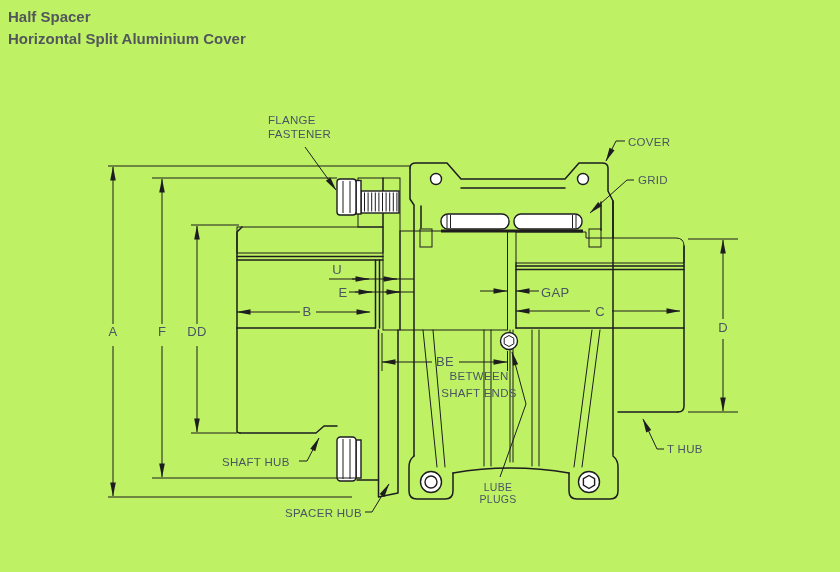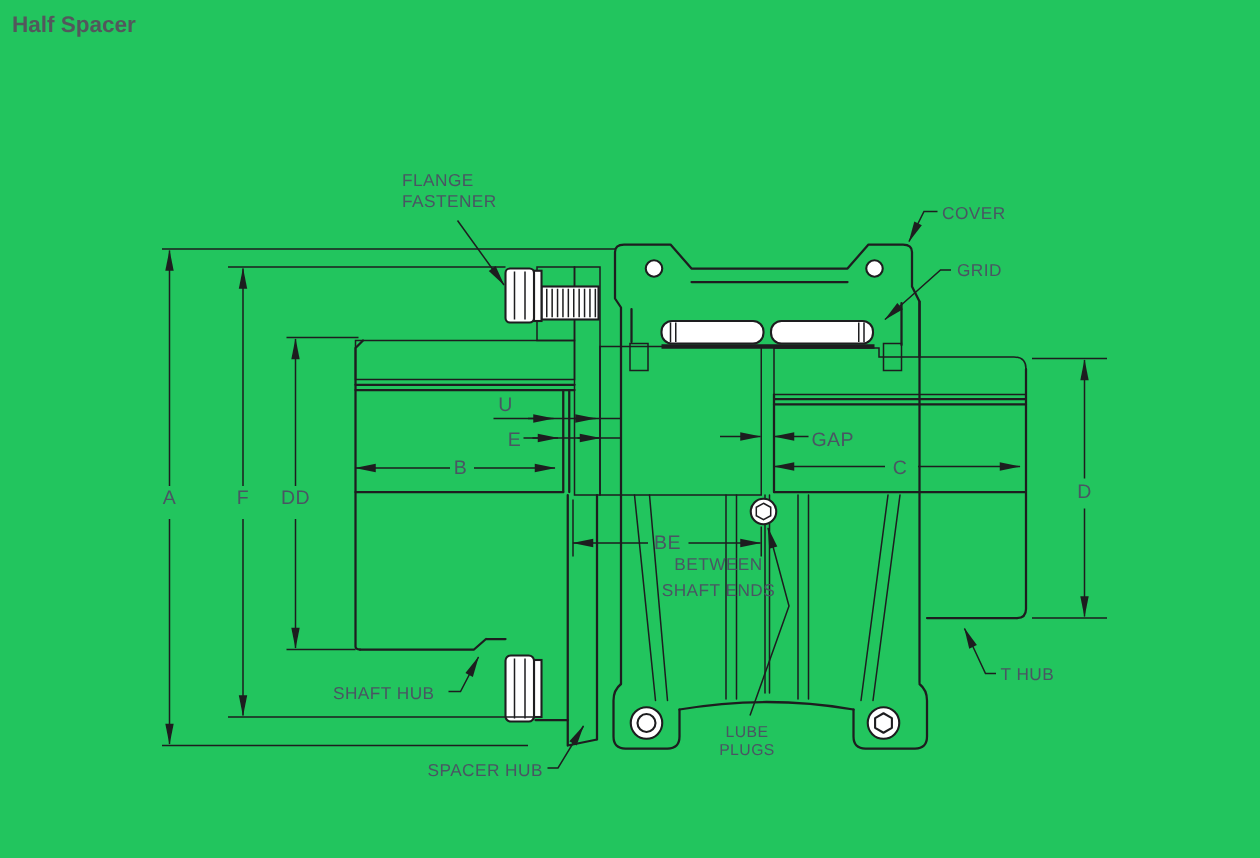--- a/index.html
+++ b/index.html
@@ -2,39 +2,40 @@
 <html style="--hatch-red: #e3242e; --line: #1d1d1f; --label: #4a5563; --title: #53575c;"><head>
 <meta charset="utf-8">
 <style>
   :root{
     --hatch-red:#e3242e;
     --line:#1d1d1f;
     --label:#4a5563;
     --title:#53575c;
   }
   html,body{margin:0;padding:0;background:#fff;}
-  .page{position:relative;width:840px;height:572px;background:#22c55e;overflow:hidden;
+  .page{position:relative;width:840px;height:572px;background:#bef264;overflow:hidden;
         font-family:"Liberation Sans", sans-serif;}
   .titleblock{position:absolute;left:8px;top:6px;color:var(--title);
               font-weight:bold;font-size:15px;line-height:22px;}
   svg{position:absolute;left:0;top:0;}
   .ln{stroke:var(--line);fill:none;stroke-width:1.5;stroke-linecap:round;stroke-linejoin:round;}
   .thin{stroke:var(--line);fill:none;stroke-width:1;}
   .wfill{fill:#fff;stroke:var(--line);stroke-width:1.4;}
   .lbl{font-family:"Liberation Sans", sans-serif;font-size:11.5px;fill:var(--label);letter-spacing:.3px;}
   .dim{font-size:13px;}
   .sm{font-size:10.5px;}
 </style>
 </head>
 <body>
 
 <div class="page">
 
   <div class="titleblock">
     <div>Half Spacer</div>
+    <div>Horizontal Split Aluminium Cover</div>
   </div>
 
   <svg width="840" height="572" viewBox="0 0 840 572">
     <defs>
       <pattern id="hatchF" width="5.2" height="5.2" patternUnits="userSpaceOnUse">
         <path d="M-1.3,1.3 L1.3,-1.3 M0,5.2 L5.2,0 M3.9,6.5 L6.5,3.9" style="stroke:var(--hatch-red);stroke-width:1.1" fill="none"></path>
       </pattern>
       <pattern id="hatchB" width="5.2" height="5.2" patternUnits="userSpaceOnUse">
         <path d="M-1.3,3.9 L1.3,6.5 M0,0 L5.2,5.2 M3.9,-1.3 L6.5,1.3" style="stroke:var(--hatch-red);stroke-width:1.1" fill="none"></path>
       </pattern>

